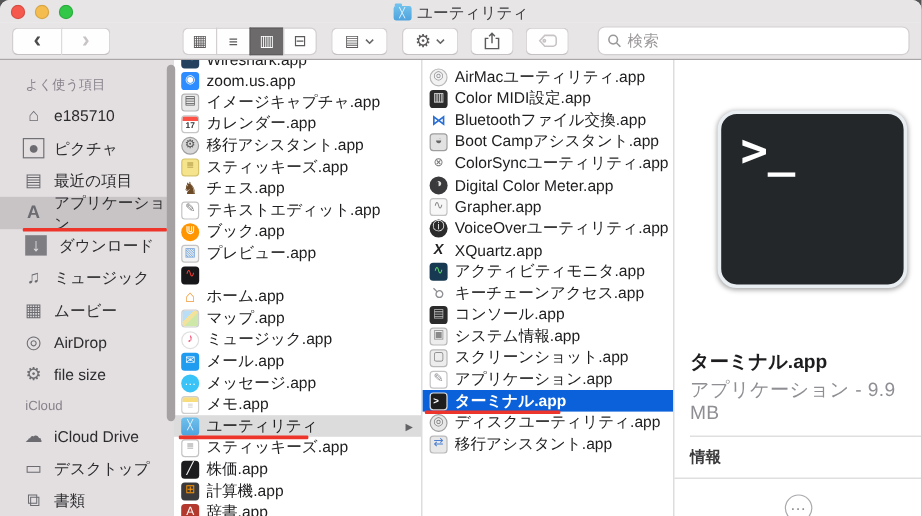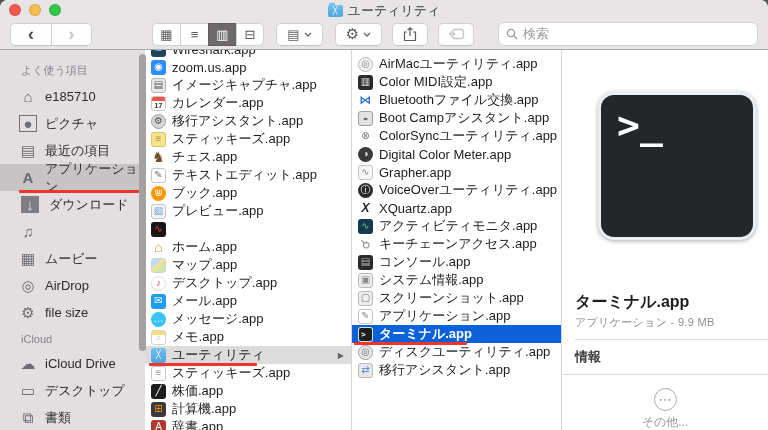--- a/index.html
+++ b/index.html
@@ -78,21 +78,21 @@
   [data-icon="pictures-icon"]{border:1.5px solid #707075;border-radius:4px;height:12px;font-size:5px}
   [data-icon="applications-icon"]{font-weight:bold;font-size:14px}
   [data-icon="downloads-icon"]{border-radius:50%;width:14px;height:14px;font-size:10px;font-weight:bold;margin:0 2px}
   [data-icon="terminal-small-icon"]{border:1px solid rgba(255,255,255,.85);font-weight:bold;font-size:8px;justify-content:flex-start;padding:1px 0 0 2px}
 
   
   .big-icon{width:158px;height:148px;margin:42px 9px 0 36px;background:#24272a;border:3px solid #e9eef3;border-radius:16px;
     box-shadow:0 1px 4px rgba(0,0,0,.35);padding:8px 0 0 16px;color:#fff;
     font-family:"DejaVu Sans Mono","Liberation Mono",monospace;font-weight:bold;font-size:38px}
   .pname{margin:52px 0 1px 13px;font-size:16px;font-weight:bold;color:#1d1d1f}
-  .pmeta{margin:2px 12px 0 13px;font-size:11px;color:#8e8e93;letter-spacing:.3px}
+  .pmeta{margin:2px 12px 0 13px;font-size:16px;color:#8e8e93;letter-spacing:.3px}
   .pdiv1{margin:9px 0 0 13px;border-top:1px solid #d8d8d8}
   .pinfo{margin:8px 0 8px 13px;font-size:13px;font-weight:bold;color:#3a3a3c}
   .pdiv2{border-top:1px solid #d8d8d8}
   .pmore{text-align:center;margin-top:13px}
   .circ{width:23px;height:23px;border:1.5px solid #aaaaae;border-radius:50%;display:inline-flex;align-items:center;justify-content:center;color:#8e8e93;font-size:13px}
   .pmore-label{font-size:12px;color:#98989d;margin-top:3px}
 </style>
 </head>
 <body>
 
@@ -186,20 +186,21 @@
             <span class="appicon" data-icon="applications-icon">A</span>
             <span>アプリケーション</span>
             <div class="redline" style="left: 19px; width: 120px;"></div>
           </div>
           <div class="srow">
             <span class="appicon" data-icon="downloads-icon" style="background: rgb(125, 125, 130); color: rgb(227, 223, 225);">↓</span>
             <span>ダウンロード</span>
           </div>
           <div class="srow">
             <span class="appicon" data-icon="music-note-icon">♫</span>
+            <span>ミュージック</span>
           </div>
           <div class="srow">
             <span class="appicon" data-icon="movies-icon">▦</span>
             <span>ムービー</span>
           </div>
           <div class="srow">
             <span class="appicon" data-icon="airdrop-icon">◎</span>
             <span>AirDrop</span>
           </div>
           <div class="srow">
@@ -271,21 +272,21 @@
           <div class="crow">
             <span class="appicon" data-icon="home-app-icon" style="color: rgb(240, 154, 54);">⌂</span>
             <span>ホーム.app</span>
           </div>
           <div class="crow">
             <span class="appicon" data-icon="maps-icon"></span>
             <span>マップ.app</span>
           </div>
           <div class="crow">
             <span class="appicon" data-icon="music-app-icon" style="background: rgb(255, 255, 255); border: 1px solid rgb(224, 224, 224); border-radius: 50%; color: rgb(250, 65, 105);">♪</span>
-            <span>デスクトップ.app</span>
+            <span>ミュージック.app</span>
           </div>
           <div class="crow">
             <span class="appicon" data-icon="mail-icon" style="background: rgb(31, 155, 240); color: rgb(255, 255, 255);">✉</span>
             <span>メール.app</span>
           </div>
           <div class="crow">
             <span class="appicon" data-icon="messages-icon" style="background: rgb(57, 195, 247); border-radius: 50%; color: rgb(255, 255, 255);">…</span>
             <span>メッセージ.app</span>
           </div>
           <div class="crow">

